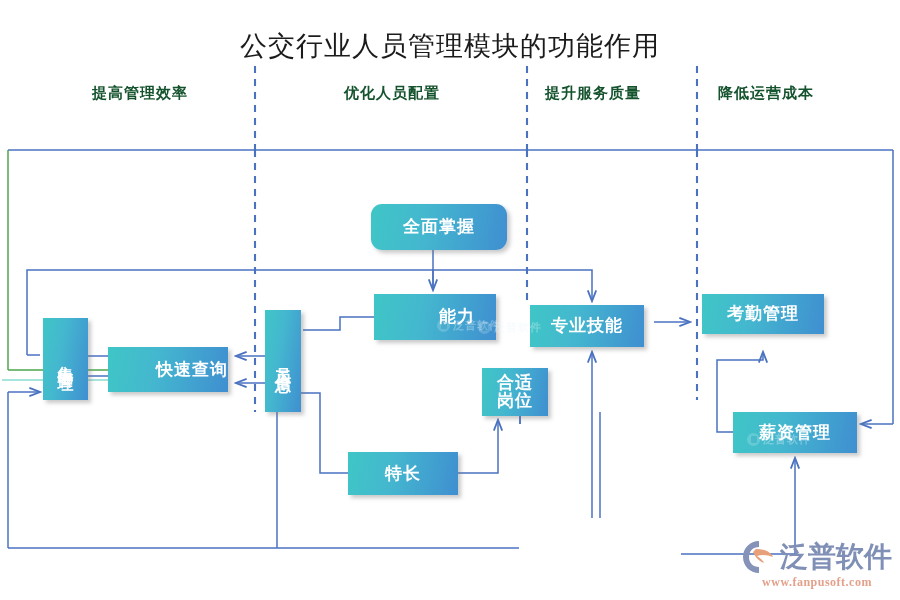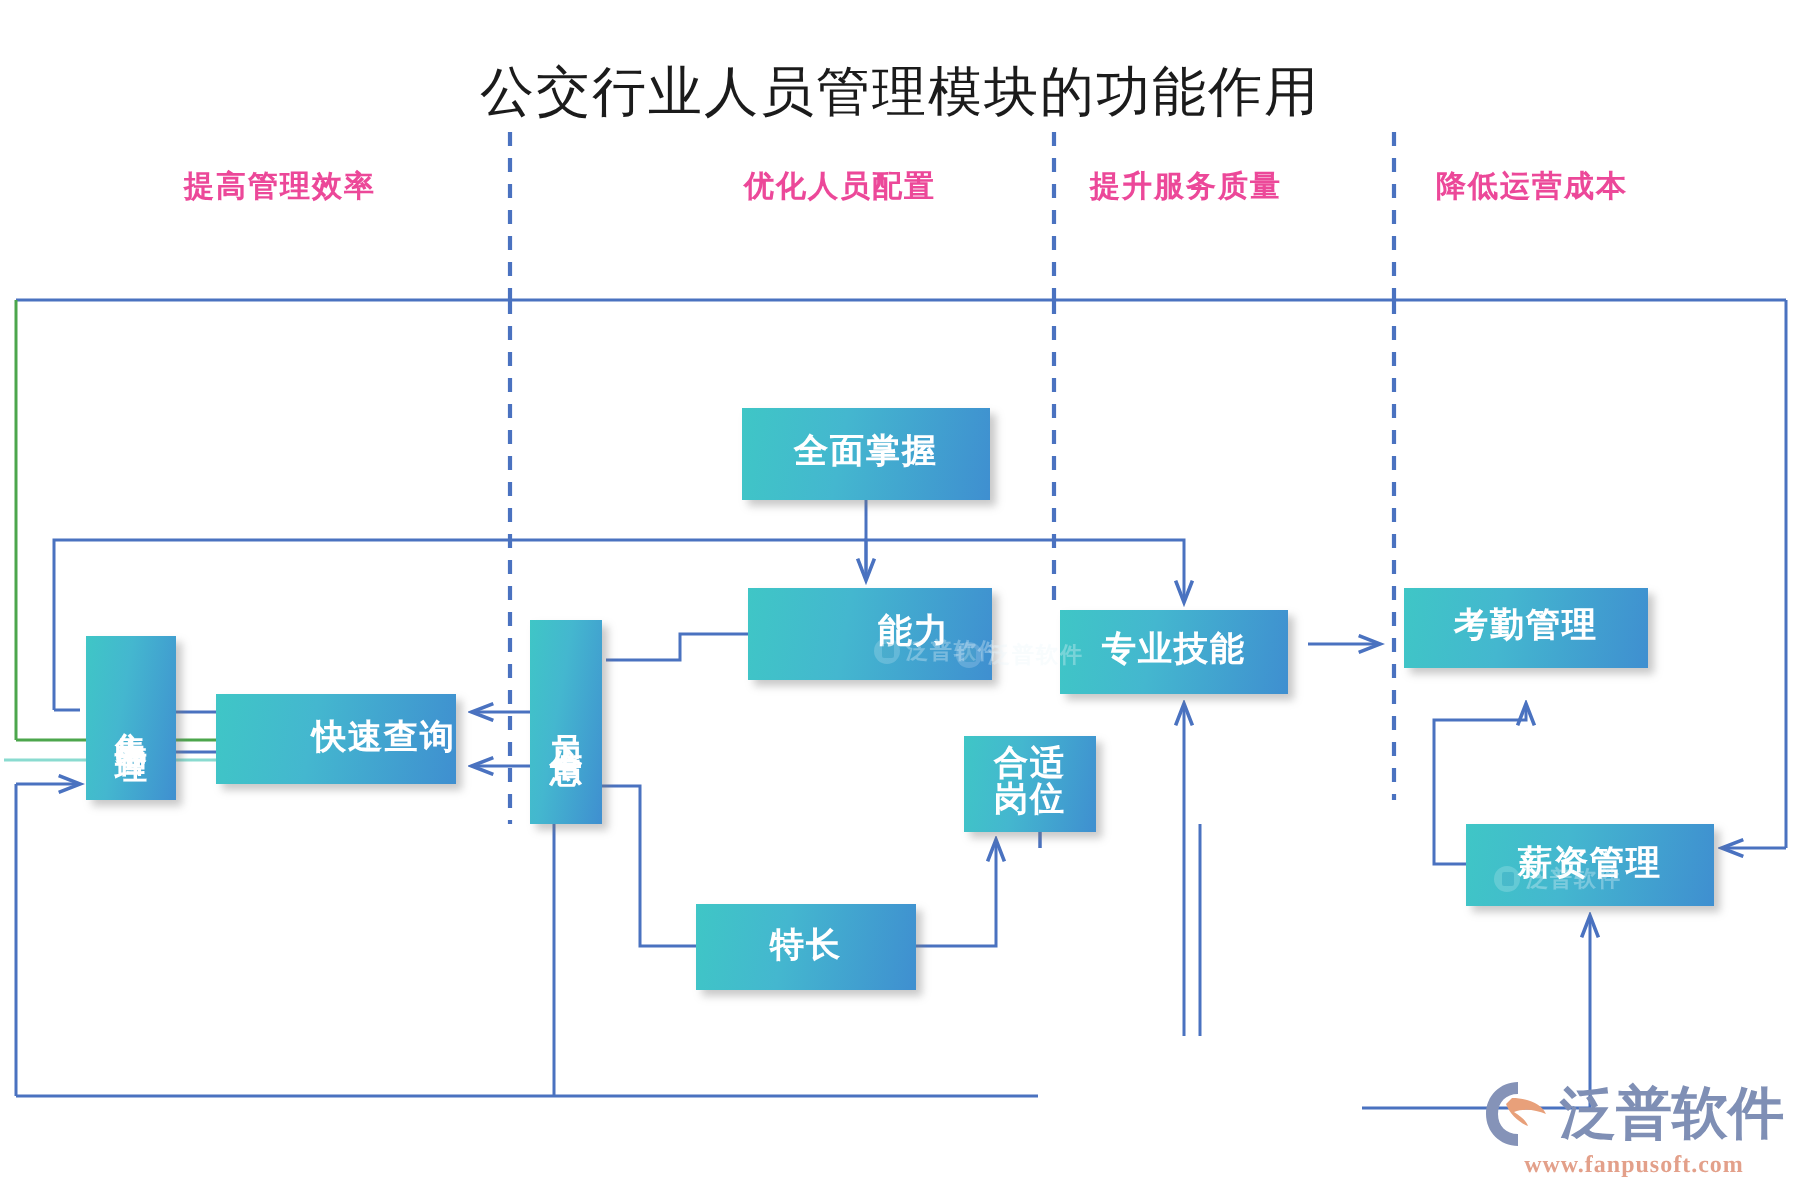--- a/index.html
+++ b/index.html
@@ -23,21 +23,21 @@
     letter-spacing:1px;
     white-space:nowrap;
     margin-top:20px;
   }
 
   
   .col-head {
     position:absolute;
     font-size:15px;
     font-weight:bold;
-    color:#ec4899;
+    color:#14532d;
     white-space:nowrap;
     letter-spacing:1px;
   }
 
   
   #wires { position:absolute; left:0; top:0; width:900px; height:600px; }
 
   
   .node {
     position:absolute;
@@ -124,21 +124,21 @@
 </style>
 </head>
 <body>
 
 <div id="stage">
 
   <div class="title">公交行业人员管理模块的功能作用</div>
 
   <div id="col-heads">
       <div class="col-head" style="left: 92px; top: 84px;">提高管理效率</div>
-      <div class="col-head" style="left: 344px; top: 84px; margin-left: 28px;">优化人员配置</div>
+      <div class="col-head" style="left: 344px; top: 84px;">优化人员配置</div>
       <div class="col-head" style="left: 545px; top: 84px;">提升服务质量</div>
       <div class="col-head" style="left: 718px; top: 84px;">降低运营成本</div>
     </div>
 
   <svg id="wires" viewBox="0 0 900 600" xmlns="http://www.w3.org/2000/svg">
     <defs>
       <marker id="arr" markerWidth="9" markerHeight="9" refX="7.5" refY="3.2" orient="auto" markerUnits="strokeWidth">
         <path d="M0.4,0.4 L7.6,3.2 L0.4,6.0" fill="none" stroke="#4A72C0" stroke-width="1.2"></path>
       </marker>
     </defs>
@@ -197,21 +197,21 @@
 
       <polyline points="681,554 795,554 795,458" marker-end="url(#arr)"></polyline>
 
       <polyline points="733,432 717,432 717,360 763,360 763,352" marker-end="url(#arr)"></polyline>
 
       <polyline points="600,518 600,412"></polyline>
     </g>
   </svg>
 
   <div id="nodes">
-      <div class="node" style="left: 371px; top: 204px; width: 124px; height: 46px;">
+      <div class="node" style="left: 371px; top: 204px; width: 136px; height: 46px; border-radius: 11px;">
         <span>全面掌握</span>
       </div>
       <div class="node" style="left: 374px; top: 294px; width: 122px; height: 46px; padding-left: 44px;">
         <span>能力</span>
       </div>
       <div class="node vert" style="left: 43px; top: 318px; width: 45px; height: 82px;">
         <span>集中管理</span>
       </div>
       <div class="node" style="left: 108px; top: 347px; width: 120px; height: 45px; padding-left: 48px;">
         <span>快速查询</span>

